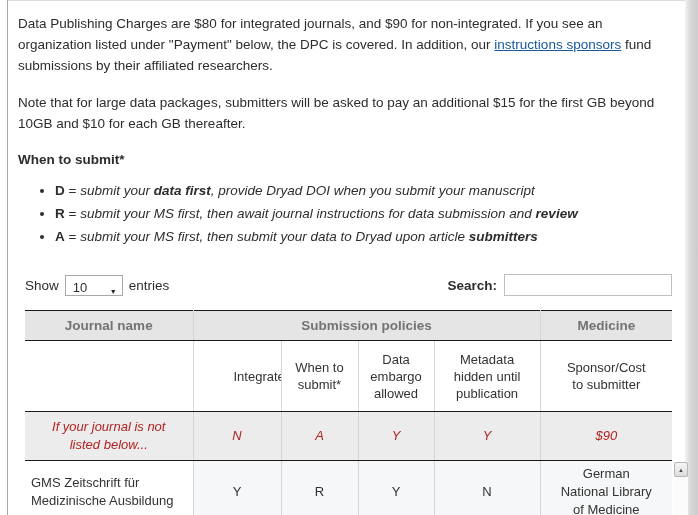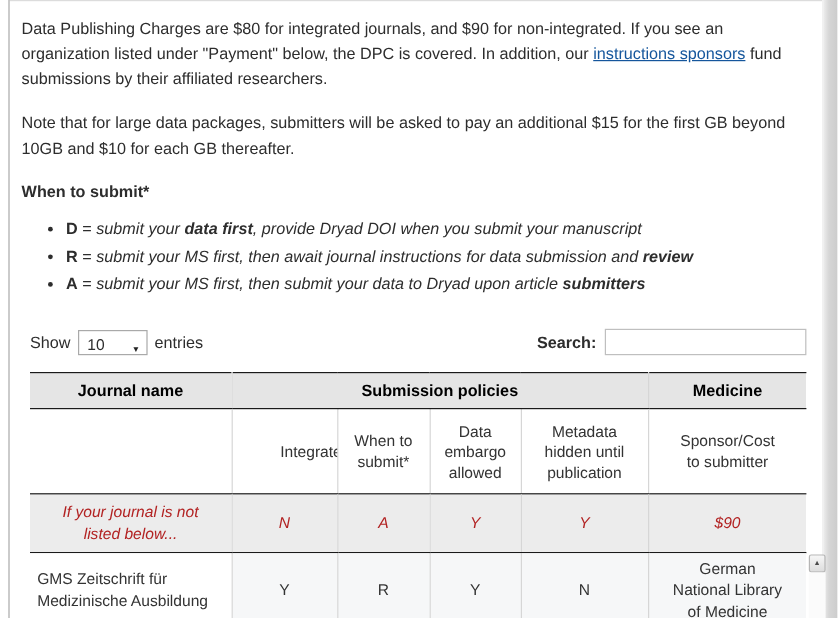--- a/index.html
+++ b/index.html
@@ -53,21 +53,21 @@
   .journal-table, .journal-body-table {
     border-collapse:collapse; table-layout:fixed; width:647px;
     font-size:13px; color:#333;
   }
   .tbl-wrap { margin:13px 0 0 7px; }
   .journal-table { border-top:1px solid #1a1a1a; }
   th, td { border-left:1px solid #d6d6d6; padding:0 4px; vertical-align:middle; text-align:center; overflow:hidden; }
   th:first-child, td:first-child { border-left:none; }
 
   tr.group th {
-    background:#e5e5e5; font-weight:bold; font-size:13.5px; color:#000000;
+    background:#e5e5e5; font-weight:bold; font-size:13.5px; color:#737373;
     height:29px; border-bottom:1px solid #1a1a1a;
   }
   tr.sub th {
     background:#ffffff; font-weight:normal; height:64px;
     border-bottom:1px solid #1a1a1a; line-height:17px;padding-left:40px;
   }
   tr.sub th.c-when    { padding:0 6px; }
   tr.sub th.c-embargo { padding:3px 6px; }
   tr.sub th.c-meta    { padding:0 8px; }
   tr.sub th.c-payment { padding:0 20px; }

